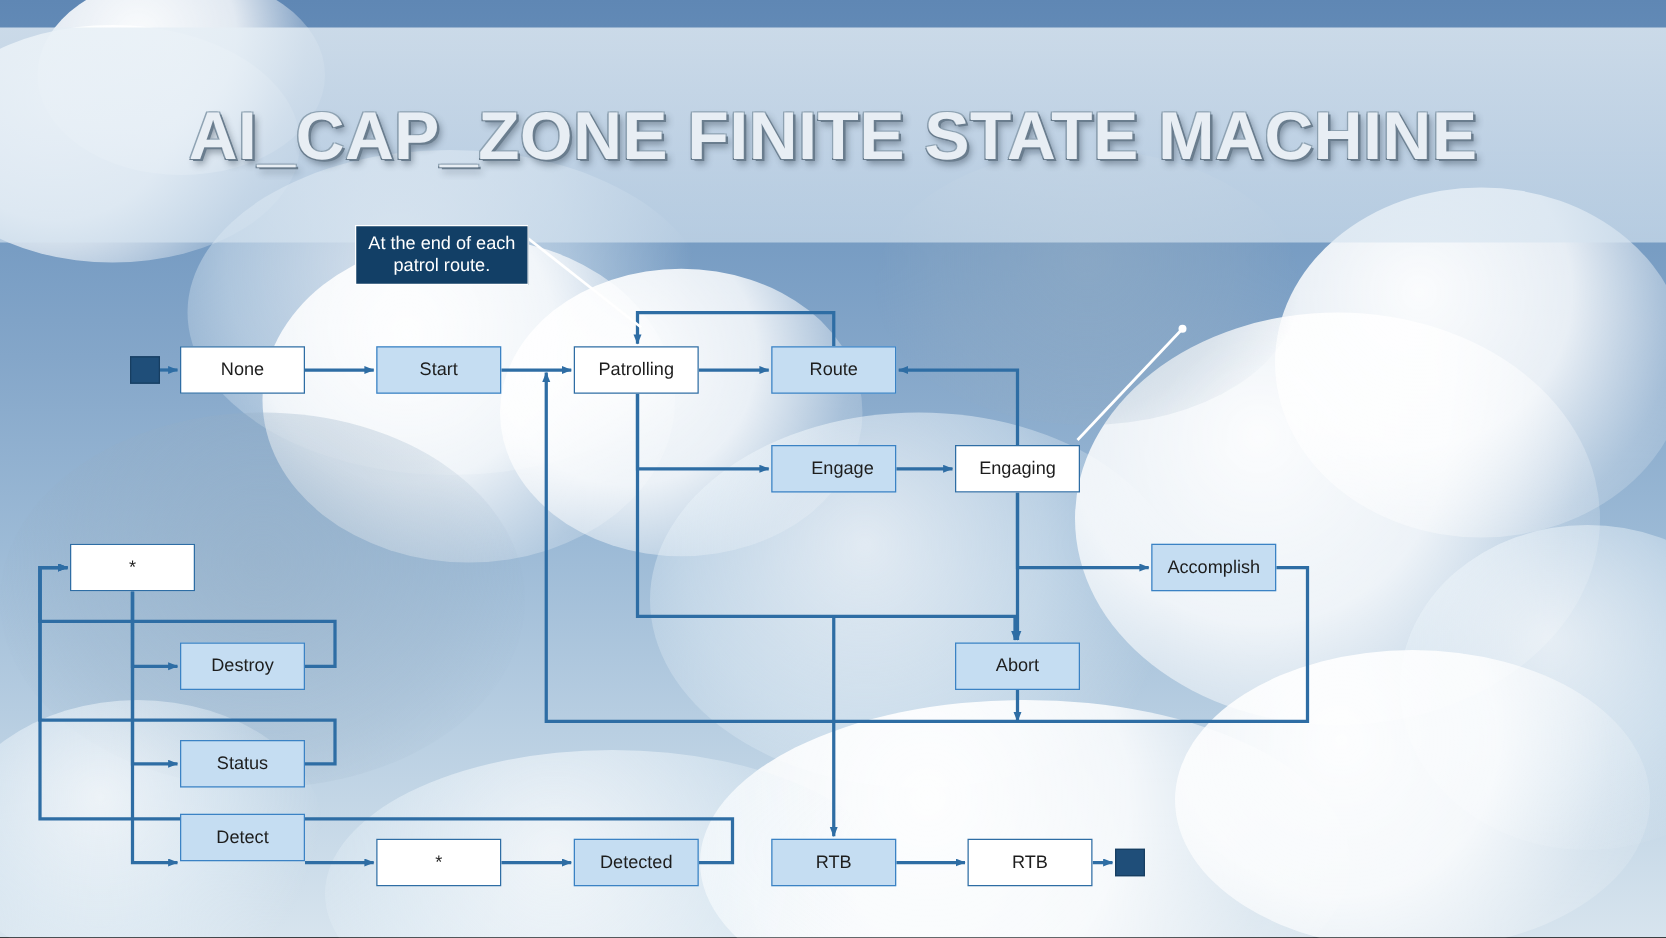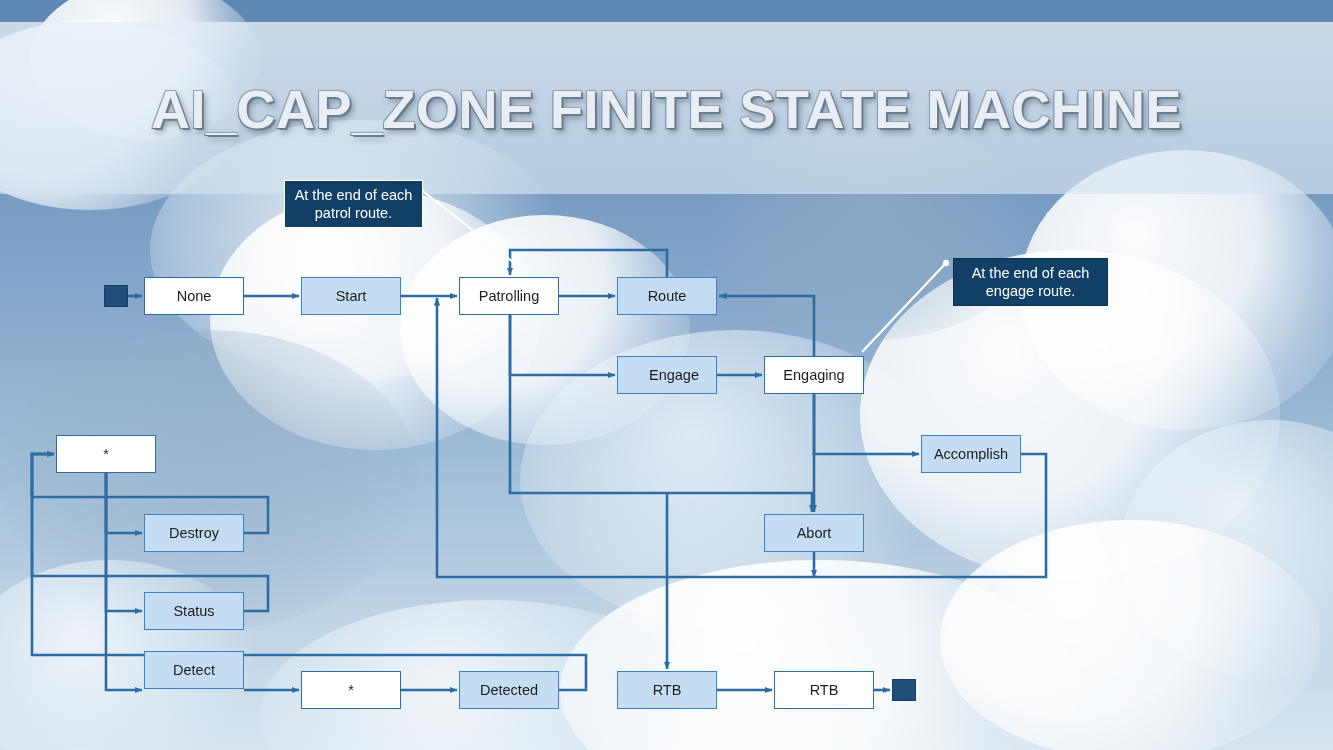--- a/index.html
+++ b/index.html
@@ -262,18 +262,15 @@
         <span>RTB</span>
       </div>
     <div class="node white" style="left:774px; top:671px; width:100px; height:38px;">
         <span>RTB</span>
       </div>
     <div class="node term" style="left:892px; top:679px; width:24px; height:22px;"></div>
 
     <div class="note framed" style="left:284px; top:180px; width:139px; height:48px;">
       <span>At the end of each patrol route.</span>
     </div>
-    <div class="note" style="left:953px; top:258px; width:155px; height:48px;">
-      <span>At the end of each engage route.</span>
-    </div>
 
   </div>
 </div>
 
 </body></html>

